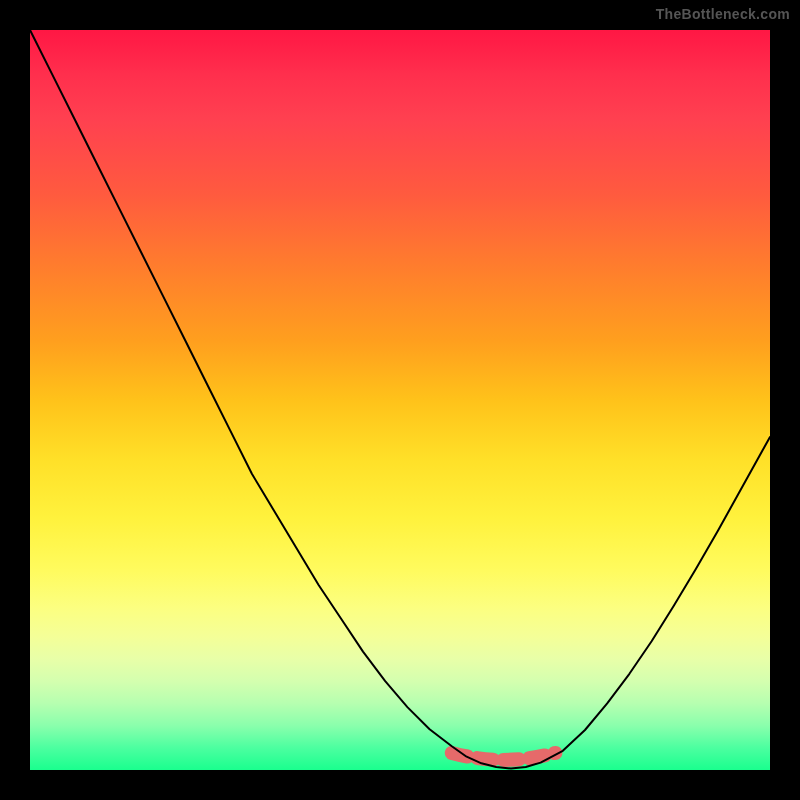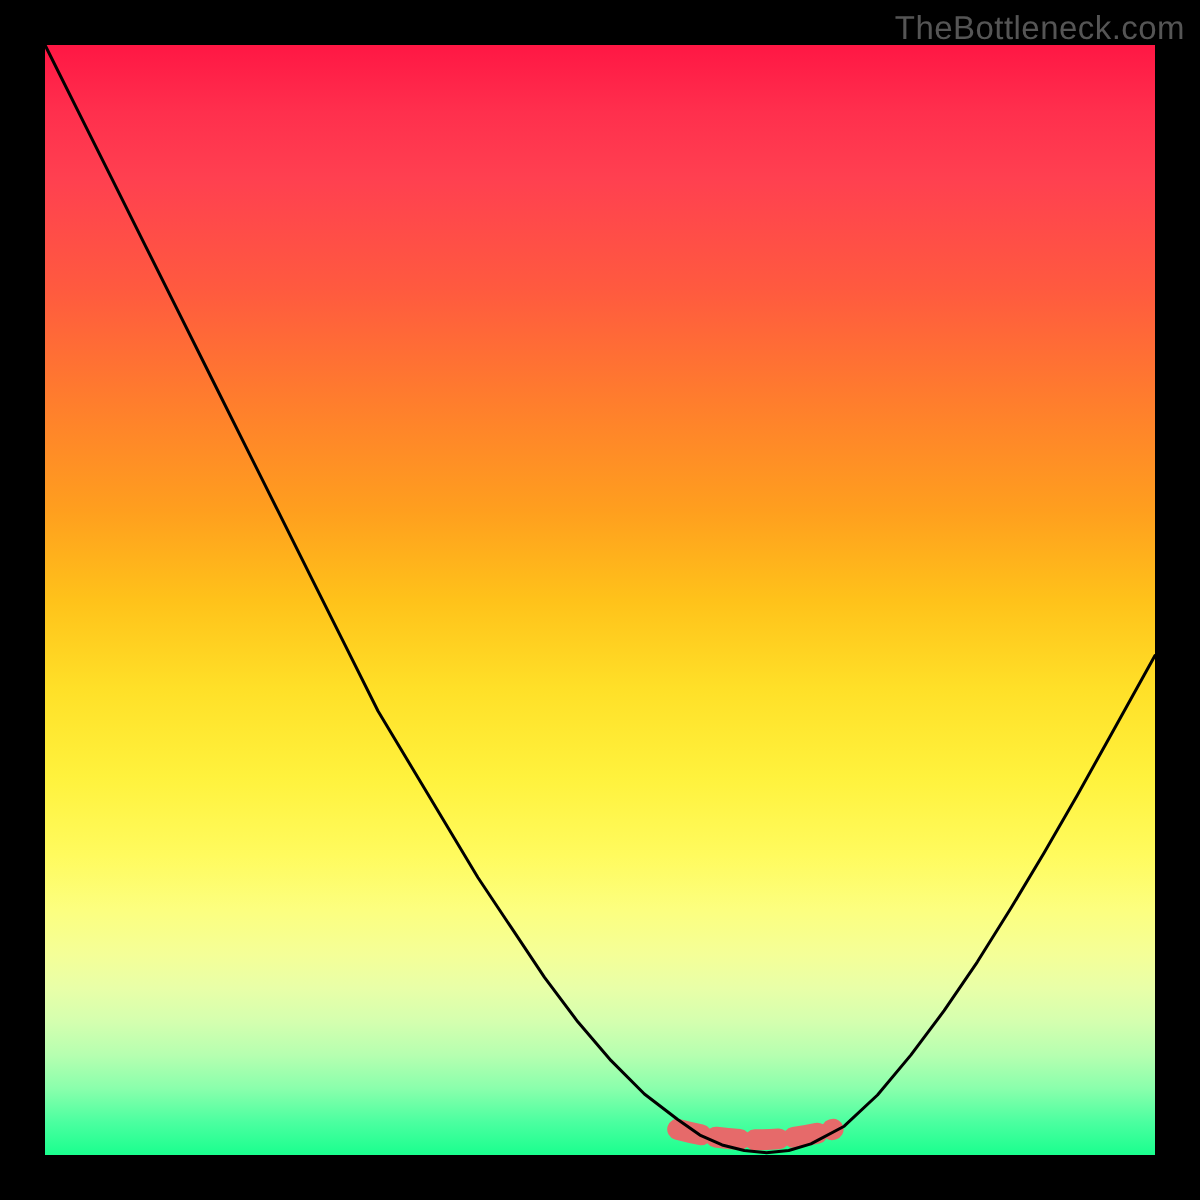--- a/index.html
+++ b/index.html
@@ -26,22 +26,22 @@
       #d4ffaf 88%,
       #b6ffb0 91%,
       #8affac 94%,
       #4cffa0 97%,
       #1aff8e 100%);
   }
   .watermark{
     position:absolute;
     top:6px;right:10px;
     color:#555;
-    font-size:22px;
-    font-weight:400;
+    font-size:14px;
+    font-weight:700;
     letter-spacing:.3px;
     user-select:none;
   }
   svg.curve{
     position:absolute;
     left:30px;top:30px;
     width:740px;height:740px;
     overflow:visible;
   }
   .curve-path{

